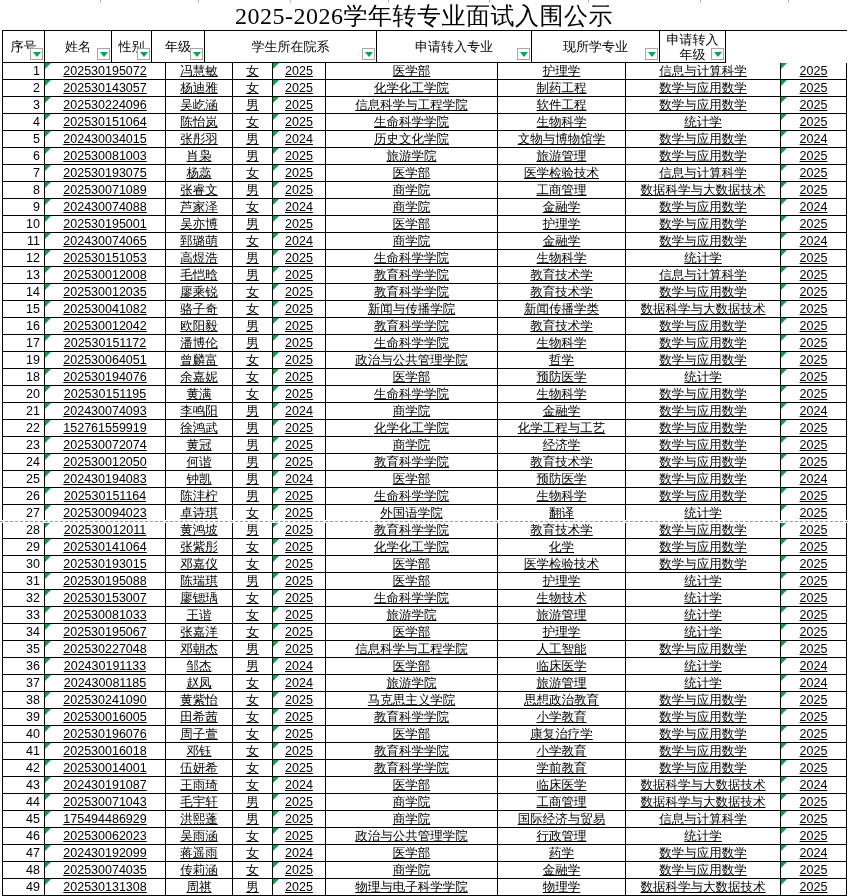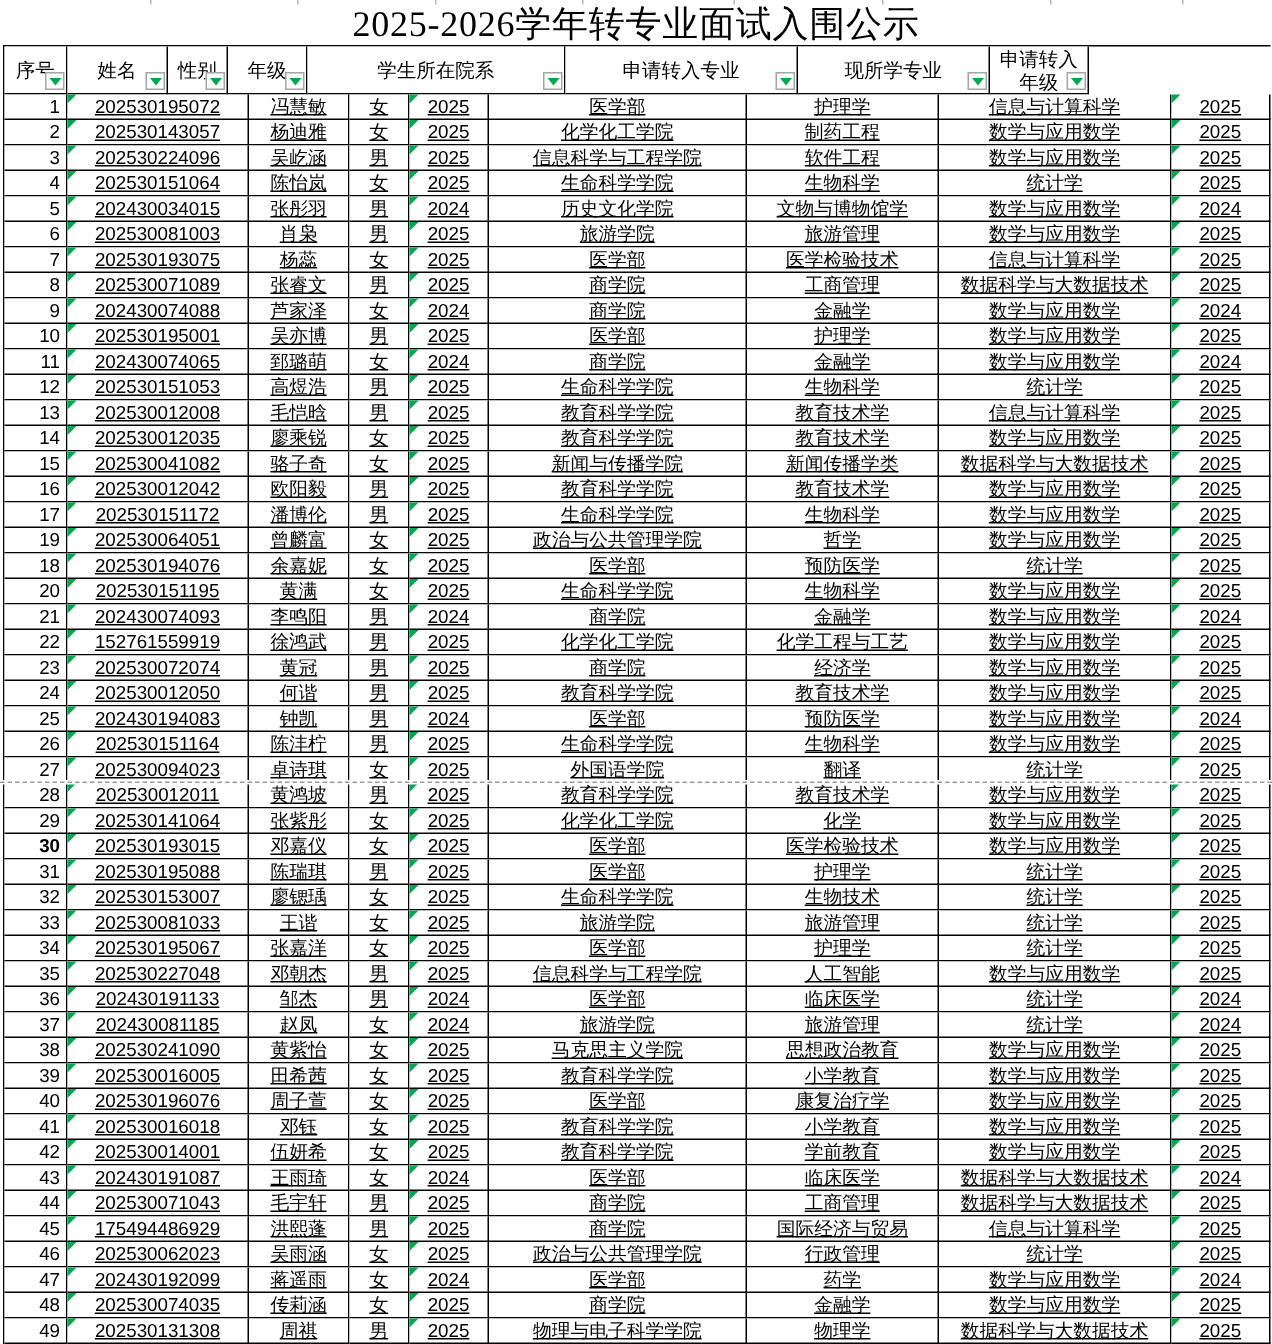--- a/index.html
+++ b/index.html
@@ -1025,21 +1025,21 @@
           </div>
           <div class="c u" style="width: 155px;">
             <span>数学与应用数学</span>
           </div>
           <div class="c u" style="width: 66px;">
             <span class="flag"></span>
             <span>2025</span>
           </div>
         </div>
         <div class="drow">
-          <div class="c num" style="width: 42px; font-weight: bold;">
+          <div class="c num" style="width: 42px;">
             <span>30</span>
           </div>
           <div class="c u" style="width: 121px;">
             <span class="flag"></span>
             <span>202530193015</span>
           </div>
           <div class="c u" style="width: 67px;">
             <span>邓嘉仪</span>
           </div>
           <div class="c u" style="width: 40px;">

